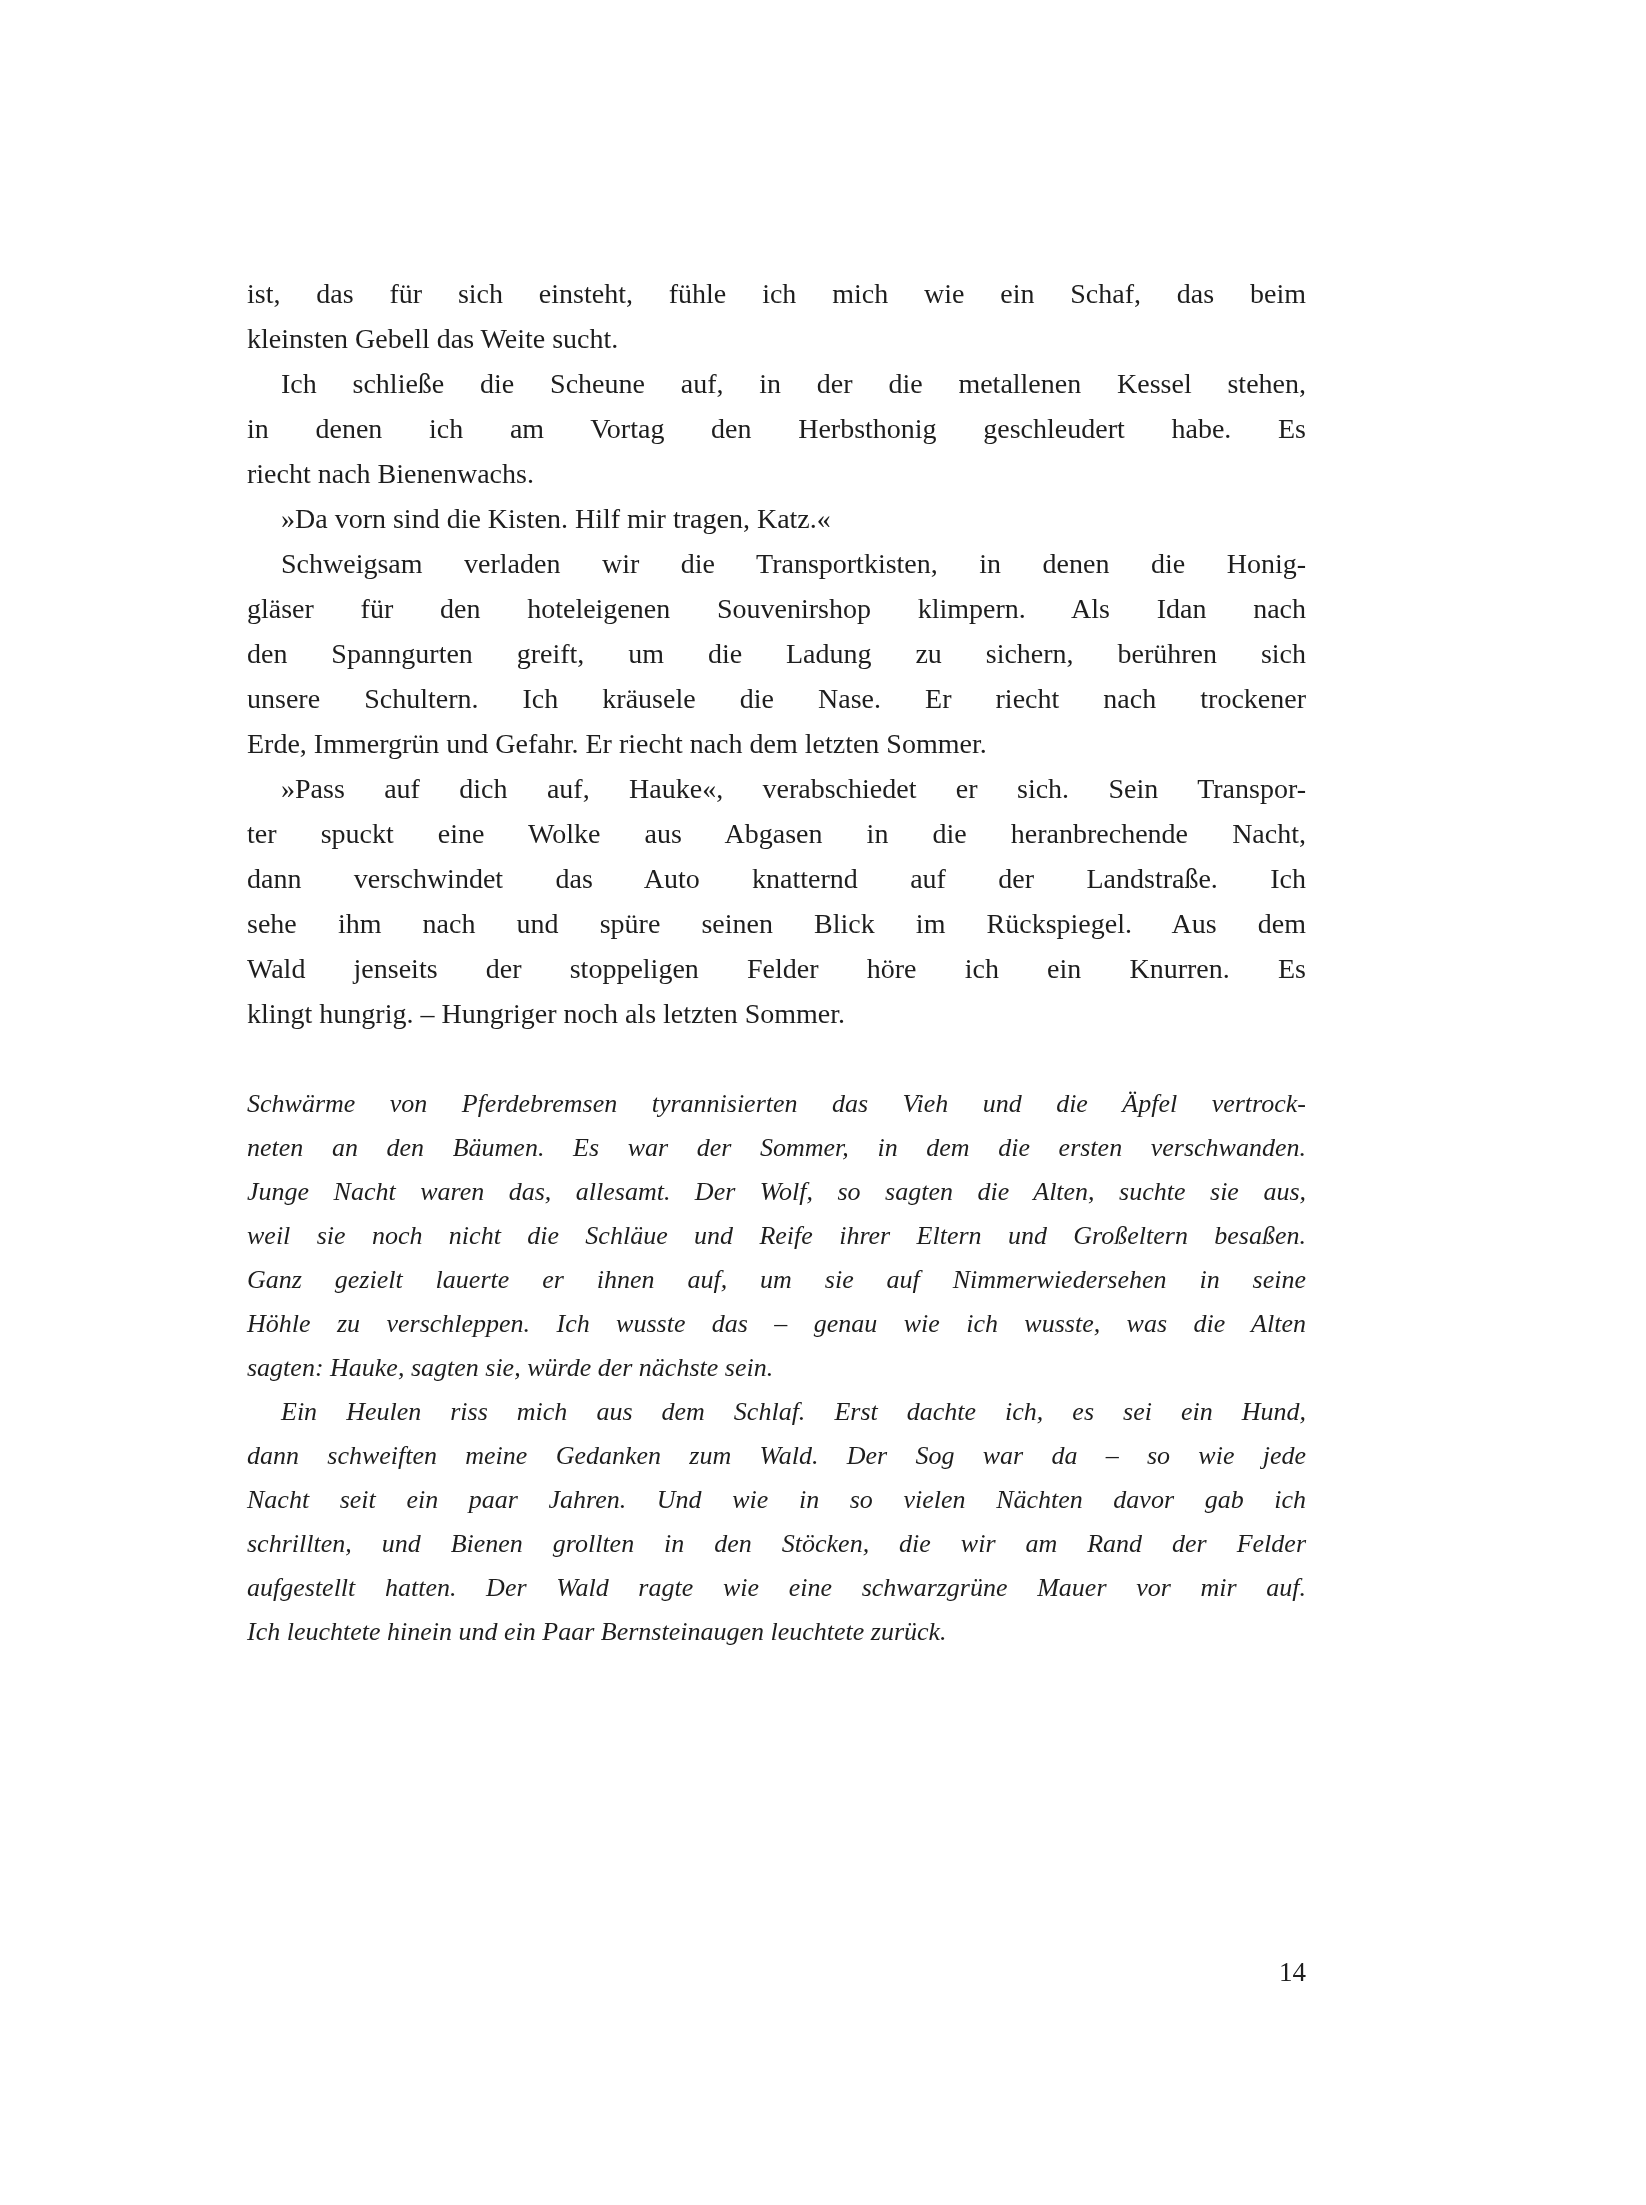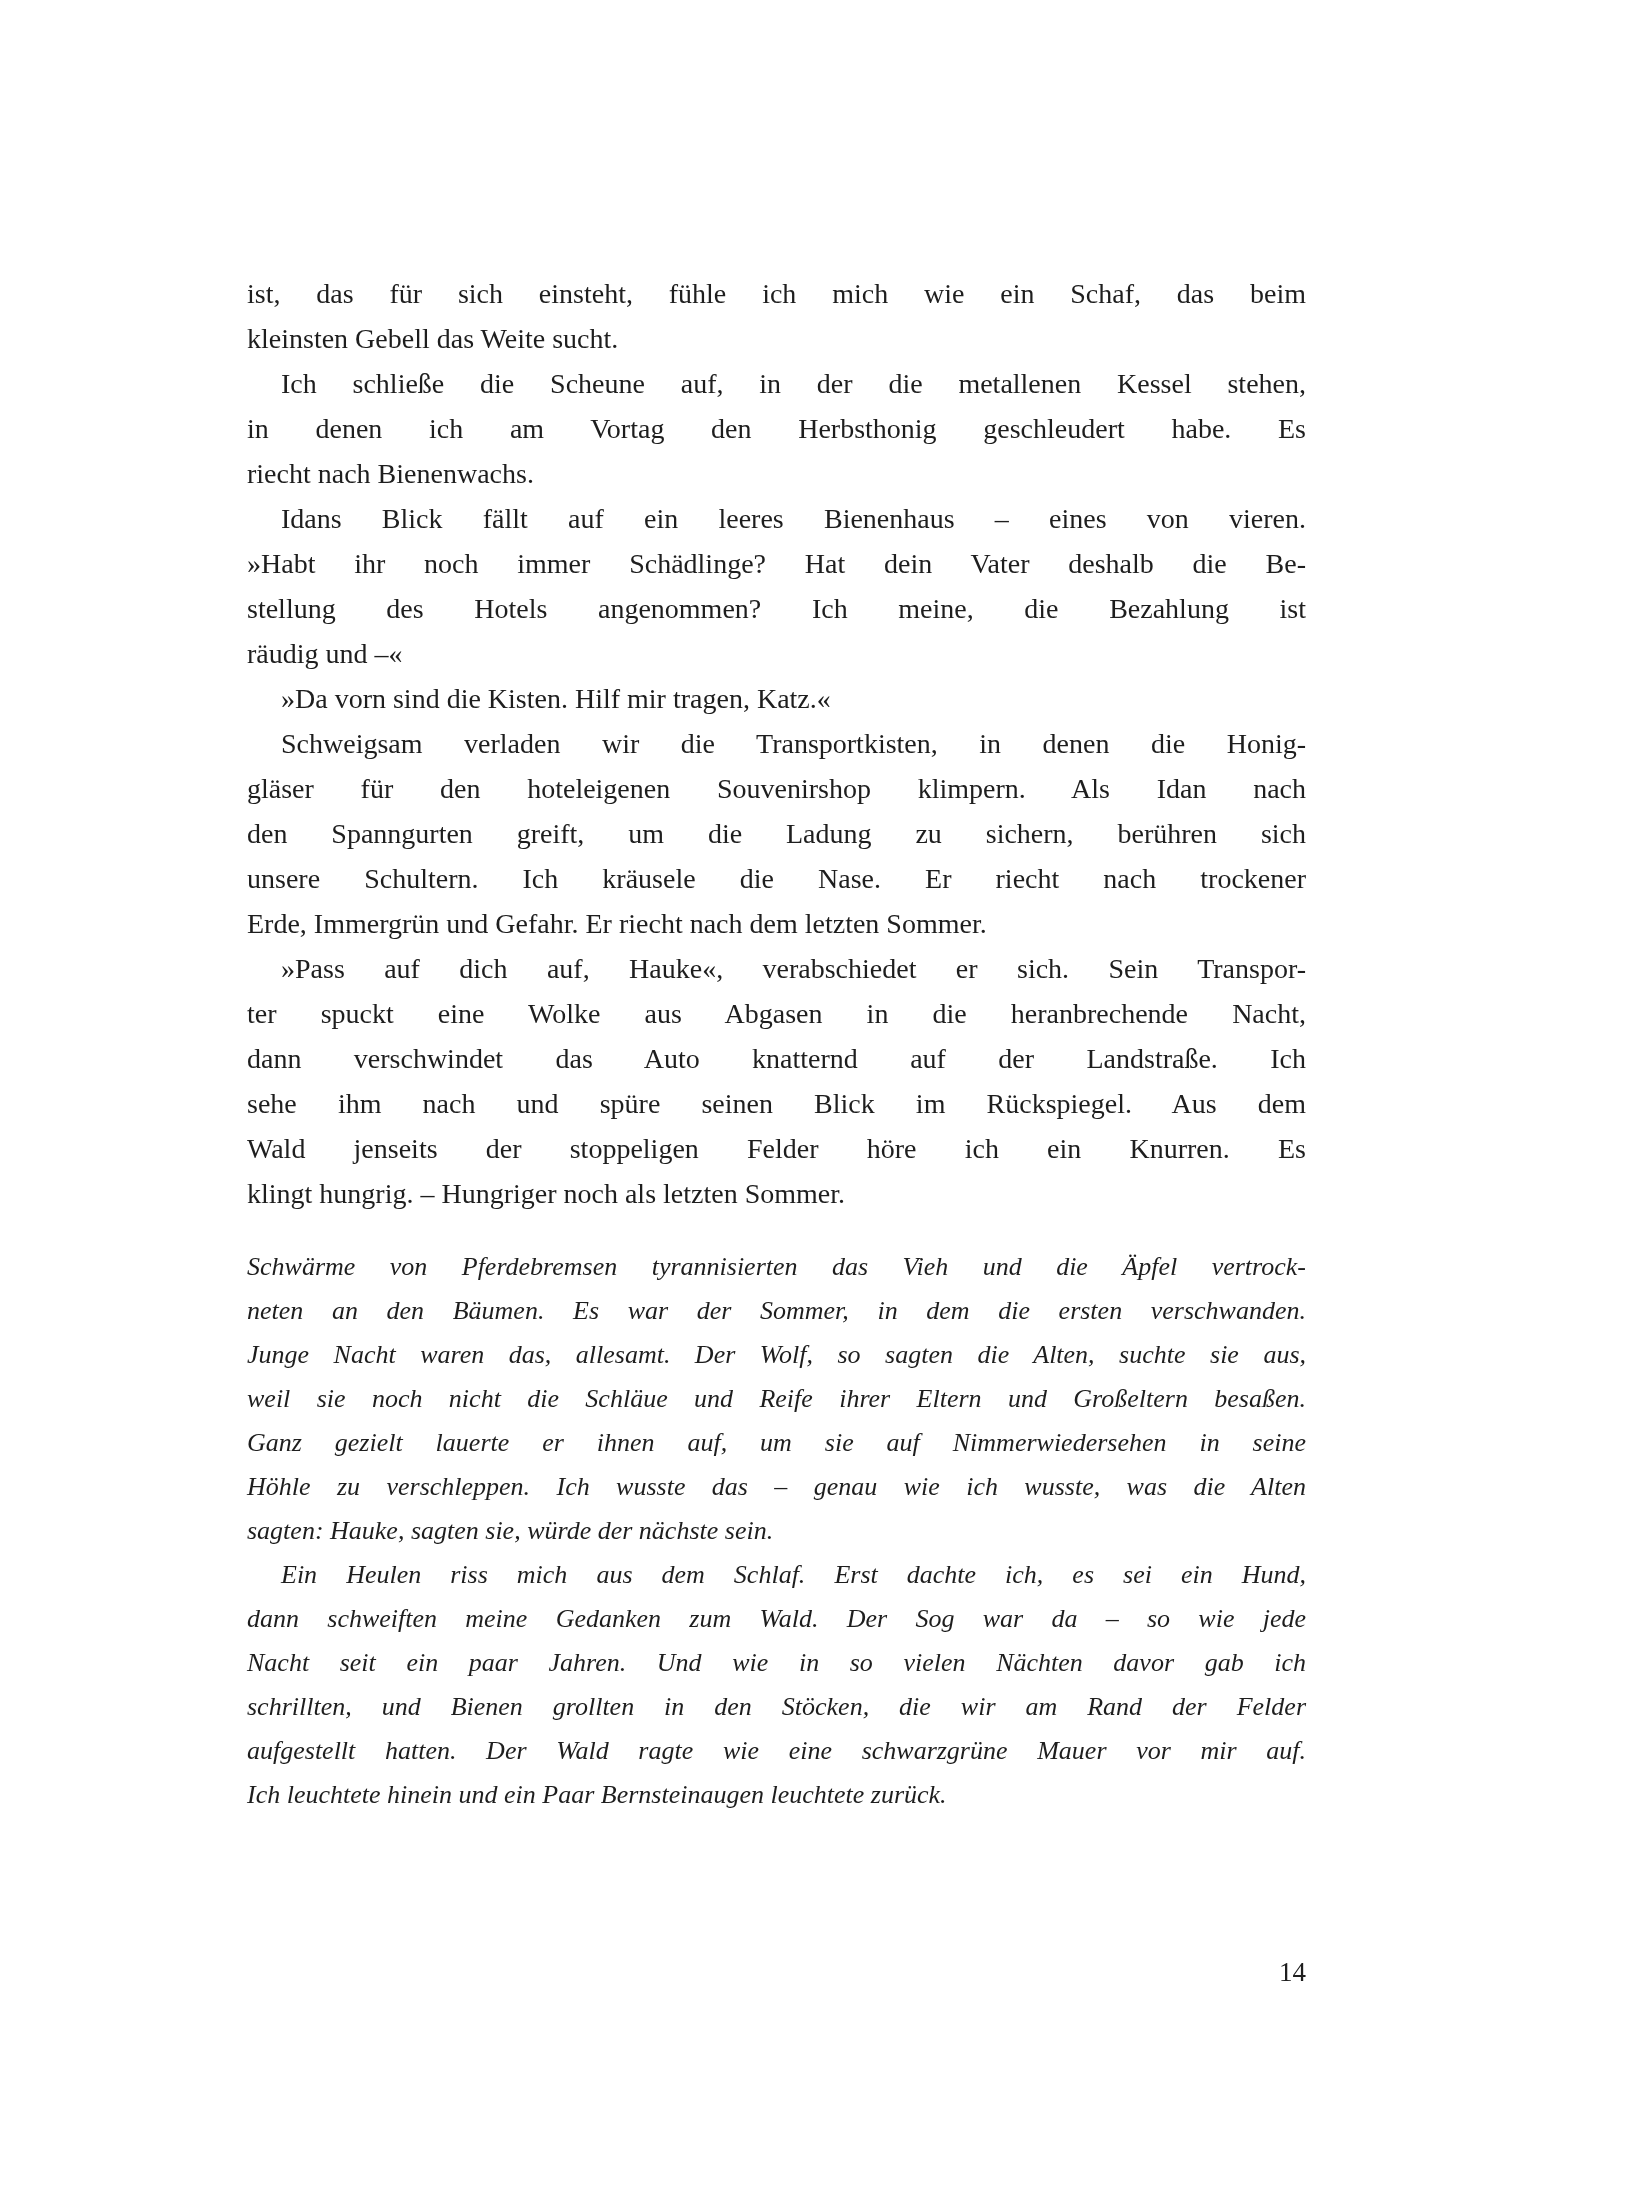--- a/index.html
+++ b/index.html
@@ -28,21 +28,21 @@
   .section { display: block; }
   .section.roman {
     font-size: 28px;
     line-height: 45px;
     font-style: normal;
   }
   .section.italic {
     font-size: 26px;
     line-height: 44px;
     font-style: italic;
-    margin-top: 29px;
+    margin-top: 46px;
   }
   .para { display: block; }
   .line {
     text-align: justify;
     text-align-last: justify;
     white-space: nowrap;
   }
   .line.last {
     text-align-last: left;
   }
@@ -67,26 +67,20 @@
   <div class="text-block">
       <div class="section roman">
         <div class="para">
           <div class="line">ist, das für sich einsteht, fühle ich mich wie ein Schaf, das beim</div>
           <div class="line last">kleinsten Gebell das Weite sucht.</div>
         </div>
         <div class="para">
           <div class="line indent">Ich schließe die Scheune auf, in der die metallenen Kessel stehen,</div>
           <div class="line">in denen ich am Vortag den Herbsthonig geschleudert habe. Es</div>
           <div class="line last">riecht nach Bienenwachs.</div>
-        </div>
-        <div class="para">
-          <div class="line indent">Idans Blick fällt auf ein leeres Bienenhaus – eines von vieren.</div>
-          <div class="line">»Habt ihr noch immer Schädlinge? Hat dein Vater deshalb die Be-</div>
-          <div class="line">stellung des Hotels angenommen? Ich meine, die Bezahlung ist</div>
-          <div class="line last">räudig und –«</div>
         </div>
         <div class="para">
           <div class="line last indent">»Da vorn sind die Kisten. Hilf mir tragen, Katz.«</div>
         </div>
         <div class="para">
           <div class="line indent">Schweigsam verladen wir die Transportkisten, in denen die Honig-</div>
           <div class="line">gläser für den hoteleigenen Souvenirshop klimpern. Als Idan nach</div>
           <div class="line">den Spanngurten greift, um die Ladung zu sichern, berühren sich</div>
           <div class="line">unsere Schultern. Ich kräusele die Nase. Er riecht nach trockener</div>
           <div class="line last">Erde, Immergrün und Gefahr. Er riecht nach dem letzten Sommer.</div>

